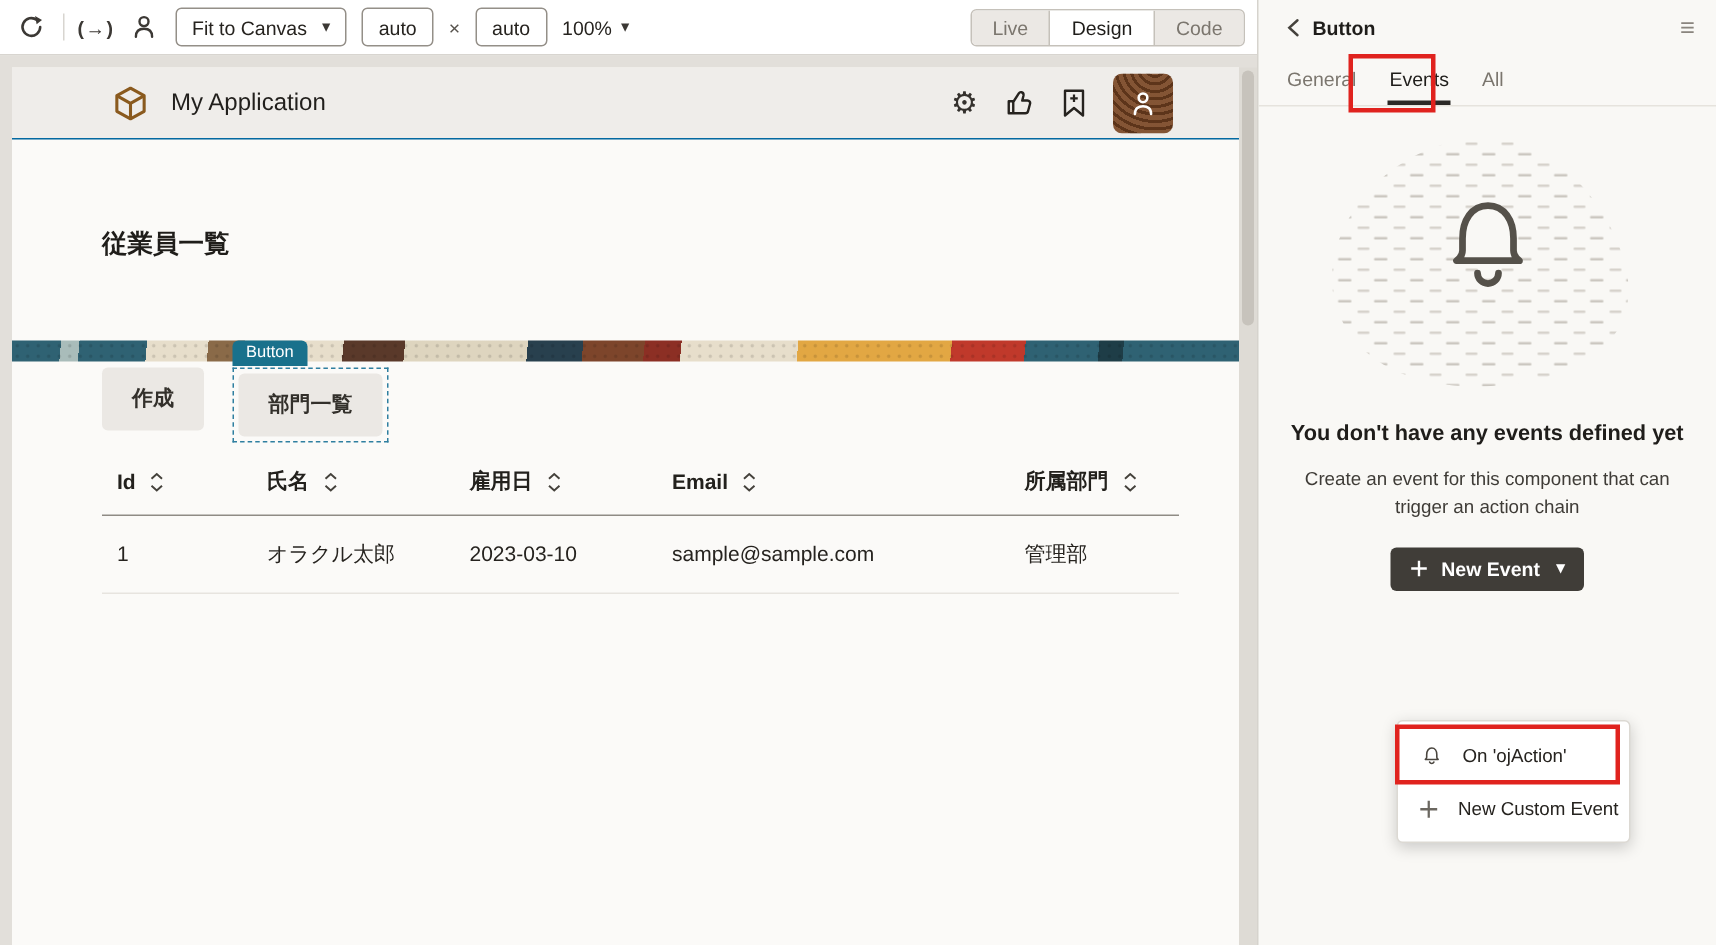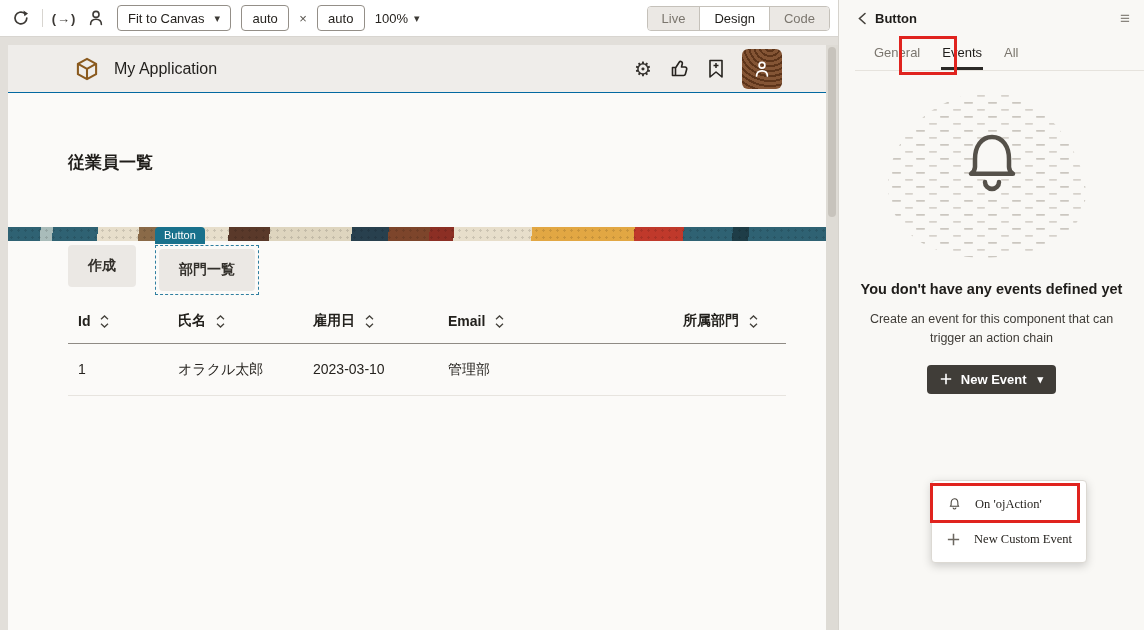--- a/index.html
+++ b/index.html
@@ -75,42 +75,42 @@
   .sort-icon { flex:0 0 auto; display:inline-flex; }
 
   
   .panel { width:306px; background:#f9f8f5; border-left:1px solid #d6d3cd; position:relative; }
   .panel-header { display:flex; align-items:center; gap:8px; padding:10px 14px 2px 18px; }
   .panel-title { font-size:13px; font-weight:bold; color:#1f1d1a; }
   .hamburger { margin-left:auto; font-size:17px; color:#8a857e; cursor:pointer; line-height:1; }
   .back-chevron { display:inline-flex; cursor:pointer; }
 
   .tabs { display:flex; align-items:flex-end; gap:0; padding-left:8px; height:42px;
-    border-bottom:1px solid #e6e3dd;margin-left:16px; }
+    border-bottom:1px solid #e6e3dd; }
   .tab { padding:8px 11px 10px; font-size:13px; color:#7b766e; cursor:pointer; position:relative; }
   .tab.active { color:#1f1d1a; }
   .tab.active::after { content:""; position:absolute; left:10px; right:10px; bottom:0;
     height:3px; background:#2b2926; }
 
   .annotation-box { position:absolute; border:3px solid #e0231e; pointer-events:none; z-index:30; }
   .anno-events { left:60px; top:36px; width:58px; height:39px; }
   .anno-menu-item { left:91px; top:483px; width:150px; height:40px; }
 
   .empty-state { text-align:center; }
   .bell-blob { margin:14px auto 0; display:block; }
   .empty-heading { font-size:14.5px; font-weight:bold; color:#1f1d1a; margin-top:6px;text-align:center; }
   .empty-desc { font-size:12.5px; color:#3f3c37; margin:13px 26px 0; line-height:1.5; }
   .new-event-btn { margin:17px auto 0; display:flex; align-items:center; gap:9px;
     background:#403d38; color:#fff; border:none; border-radius:4px; padding:7px 13px;
     font-size:13px; font-weight:bold; font-family:inherit; cursor:pointer; }
   .new-event-btn .caret { color:#fff; margin-left:2px; }
 
   .menu { position:absolute; left:92px; top:480px; width:156px; background:#fff;
     border:1px solid #dcd9d3; border-radius:4px; box-shadow:0 3px 10px rgba(0,0,0,.18);
-    padding:5px 0; z-index:20;font-family:Liberation Serif, serif; }
+    padding:5px 0; z-index:20; }
   .menu-item { display:flex; align-items:center; gap:13px; padding:10px 14px;
     font-size:12.5px; color:#26231f; cursor:pointer; white-space:nowrap; }
   .menu-icon { display:inline-flex; width:16px; justify-content:center; color:#6b6760; }
 </style>
 </head>
 <body>
 
 <div class="app">
 
   <div class="left">
@@ -233,20 +233,21 @@
                 <svg width="9" height="13" viewBox="0 0 9 13" fill="none">
                     <path d="M1 4.2 L4.5 1 L8 4.2 M1 8.8 L4.5 12 L8 8.8" stroke="#45423c" stroke-width="1.3"></path>
                   </svg>
               </span>
             </span>
           </div>
           <div class="tbl-row">
             <span class="td-cell">1</span>
             <span class="td-cell">オラクル太郎</span>
             <span class="td-cell">2023-03-10</span>
+            <span class="td-cell">sample@sample.com</span>
             <span class="td-cell">管理部</span>
           </div>
         </div>
 
       </div>
       <div class="vscrollbar">
         <div class="vthumb"></div>
       </div>
     </div>
   </div>

